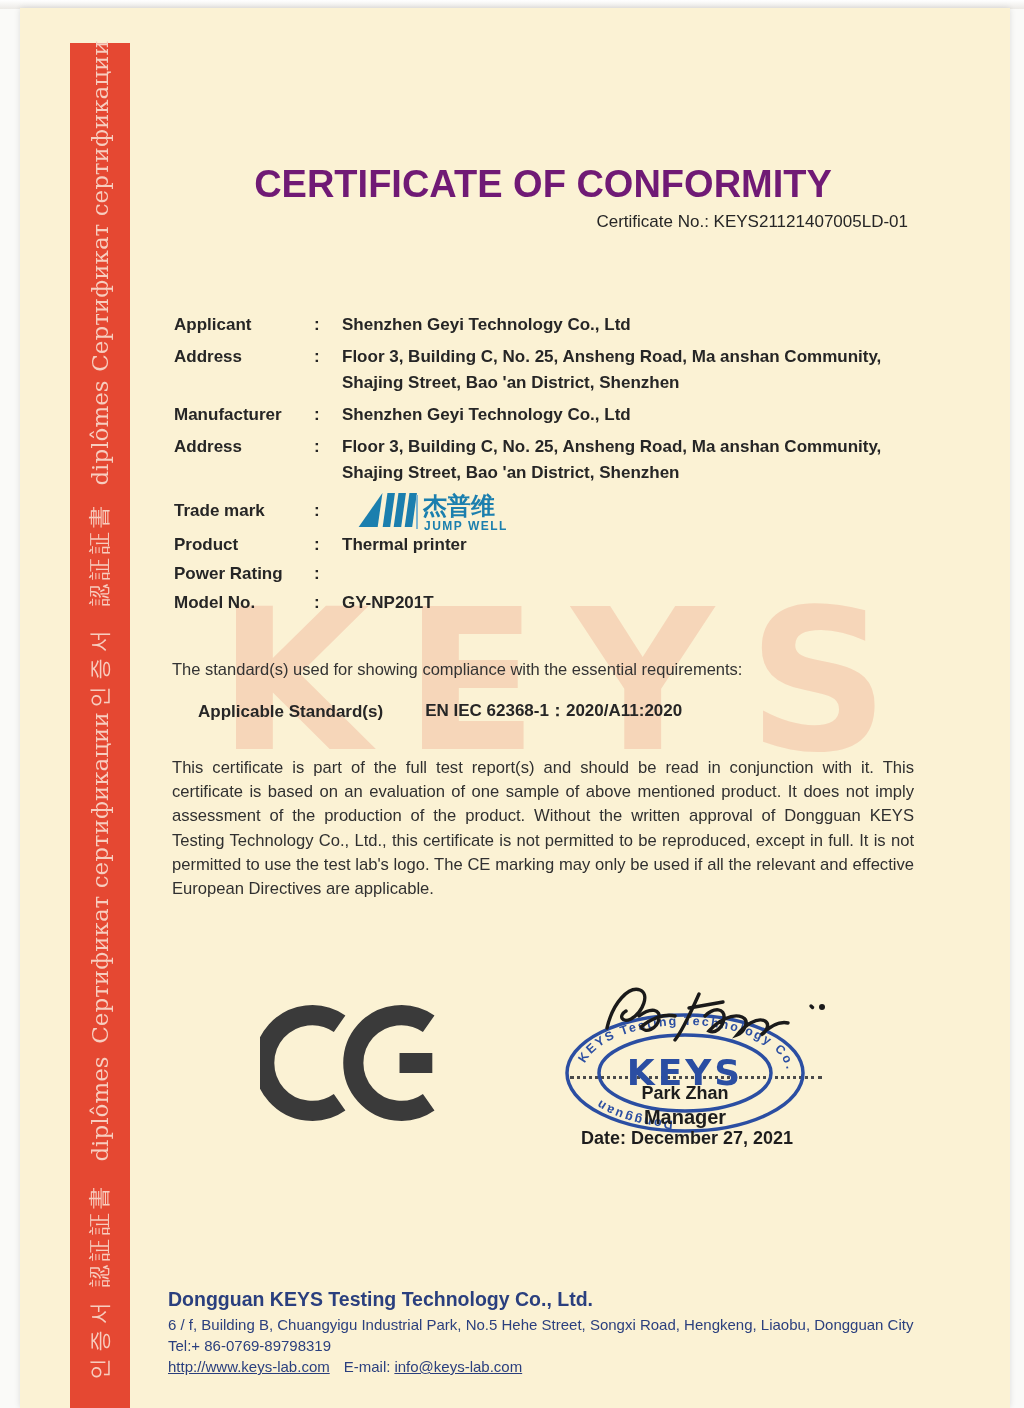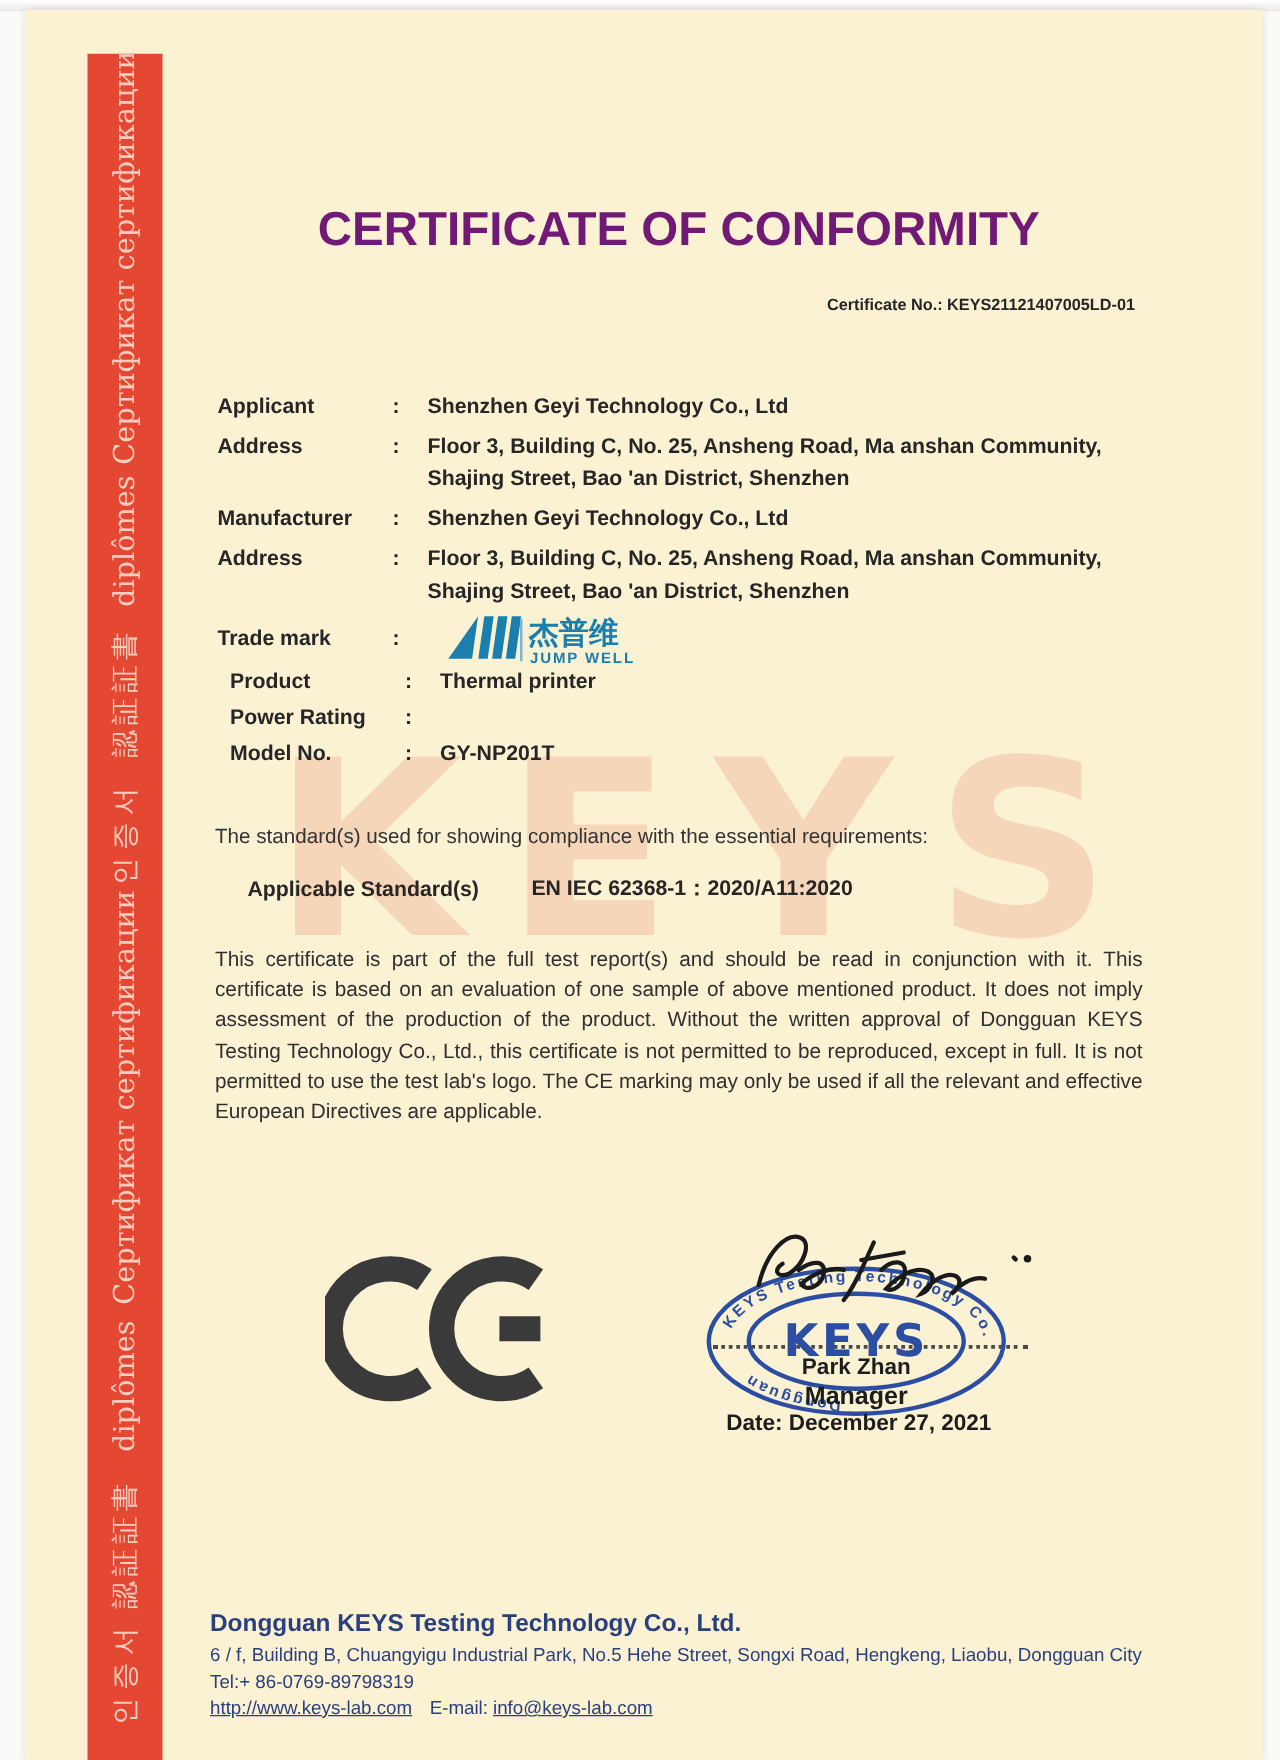--- a/index.html
+++ b/index.html
@@ -18,30 +18,30 @@
   .band-ja{font-size:22px;letter-spacing:4px;font-family:"DejaVu Sans",sans-serif;}
   .band-ko{font-size:22px;letter-spacing:6px;font-family:"DejaVu Sans",sans-serif;}
   
   .watermark{position:absolute;left:198px;top:575px;font-size:196px;font-weight:bold;
              font-family:"DejaVu Sans",sans-serif;color:rgba(231,105,80,0.20);
              letter-spacing:34px;line-height:1;z-index:0;}
   
   .content{position:absolute;left:152px;top:0;width:742px;z-index:1;color:#262626;}
   .title{position:absolute;top:155px;left:0;right:0;text-align:center;
          font-size:38px;font-weight:bold;letter-spacing:0px;color:#701a75;}
-  .cert-no{position:absolute;top:228px;right:6px;font-size:13px;font-weight:bold;}
+  .cert-no{position:absolute;top:204px;right:6px;font-size:17px;font-weight:normal;}
   .info{position:absolute;top:304px;left:2px;right:0;}
   .row{display:flex;margin-bottom:6px;font-size:17px;font-weight:bold;line-height:26px;}
   .row .lab{width:140px;flex:none;}
   .row .col{width:28px;flex:none;}
   .row .val{flex:1;}
   .row.addr{margin-bottom:6px;}
   .row.addr2{margin-bottom:4px;}
   .row.tm{height:42px;align-items:center;margin-bottom:0;}
-  .row.tight{margin-bottom:3px;margin-left:10px;}
+  .row.tight{margin-bottom:3px;}
   
   .dc{display:inline-block;vertical-align:middle;width:30px;margin:0 2px 6px 4px;}
   .dc .solid{height:0;border-top:3px solid #262626;margin-bottom:3px;}
   .dc .dash{display:flex;justify-content:space-between;}
   .dc .dash i{display:block;width:8px;border-top:3px solid #262626;}
   
   .tm-logo{display:flex;align-items:center;margin-left:14px;}
   
   .standards{position:absolute;top:652px;left:0;right:0;}
   .std-intro{font-size:16.5px;color:#333;}

